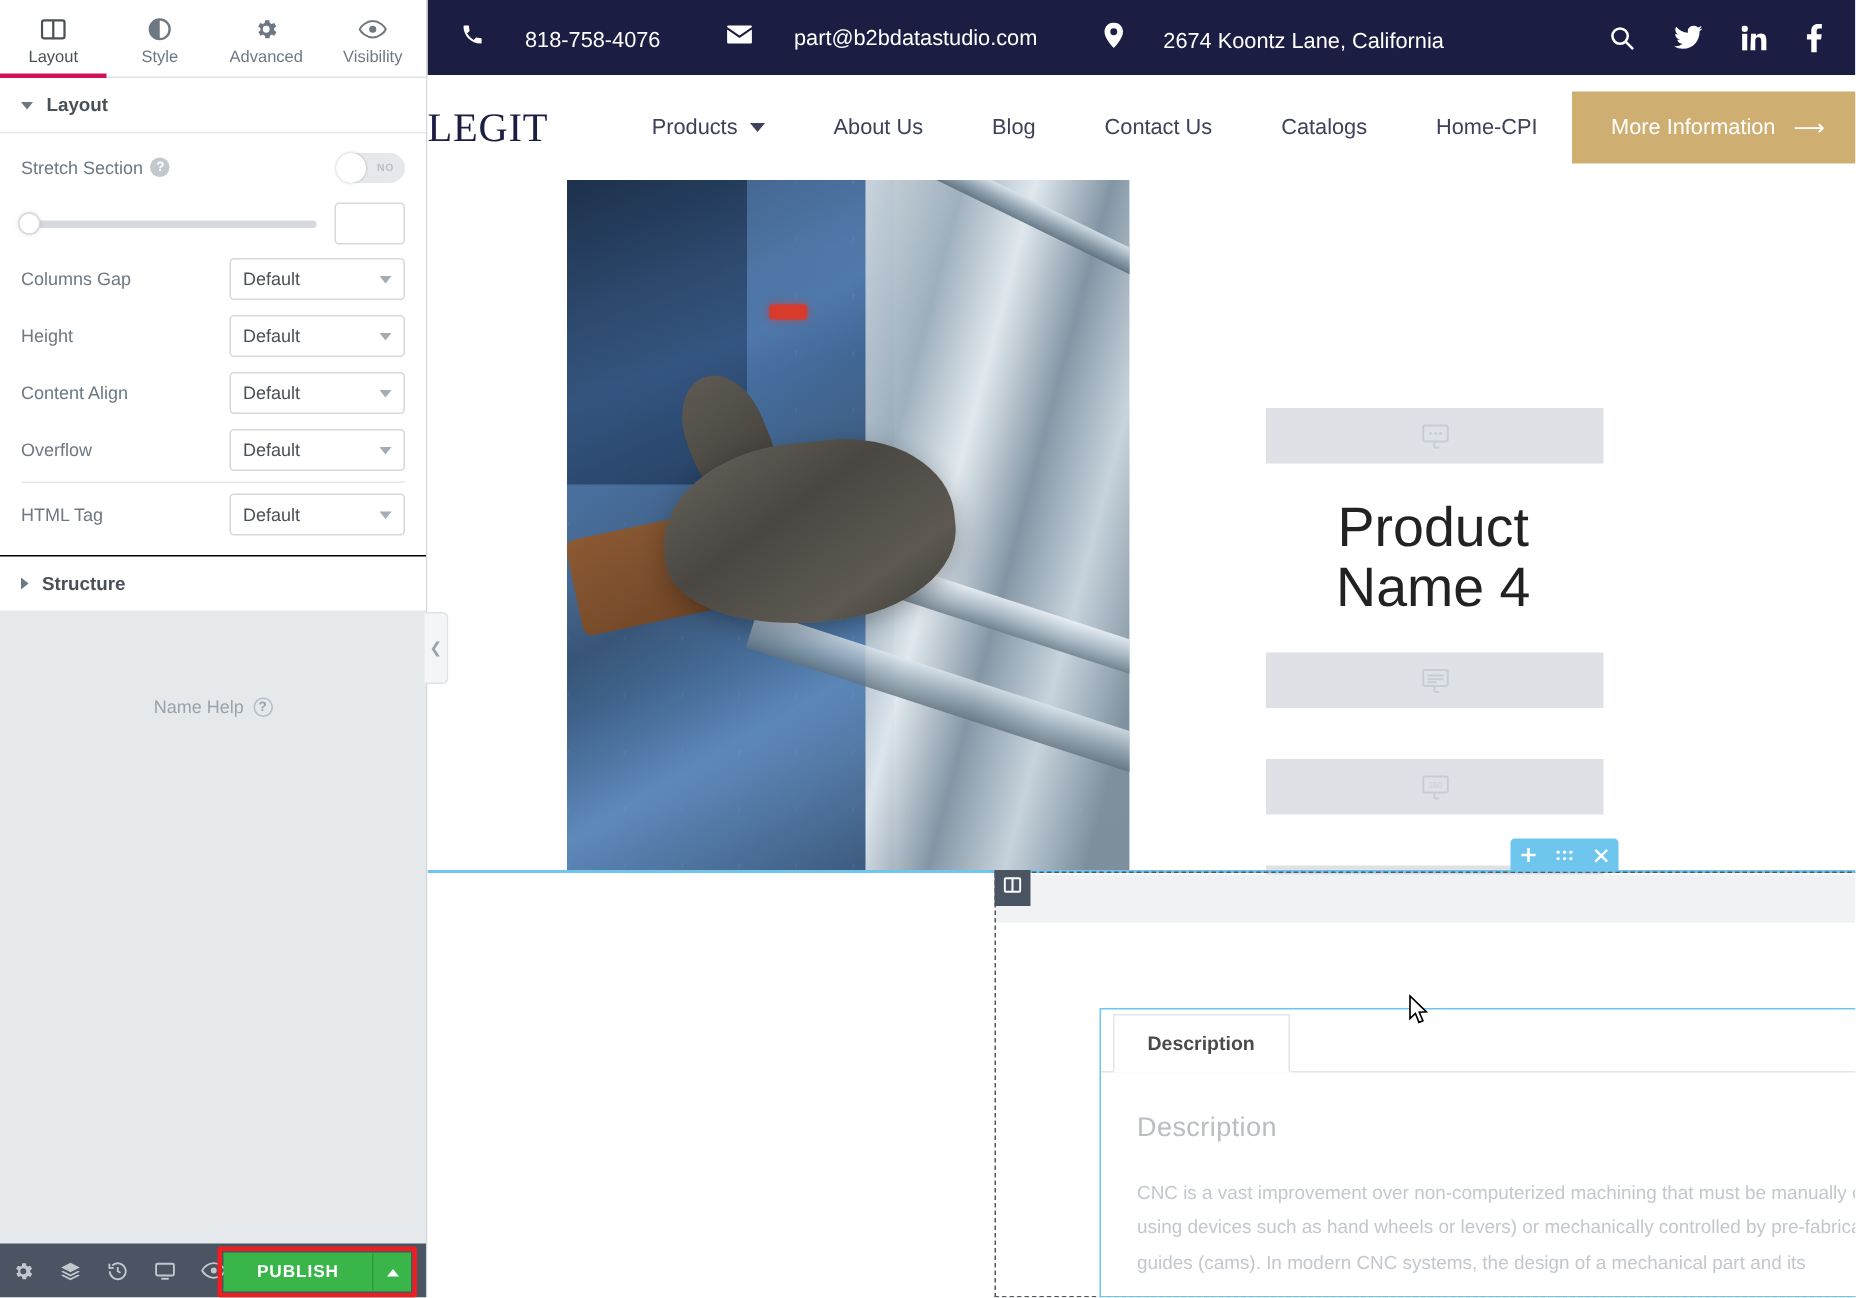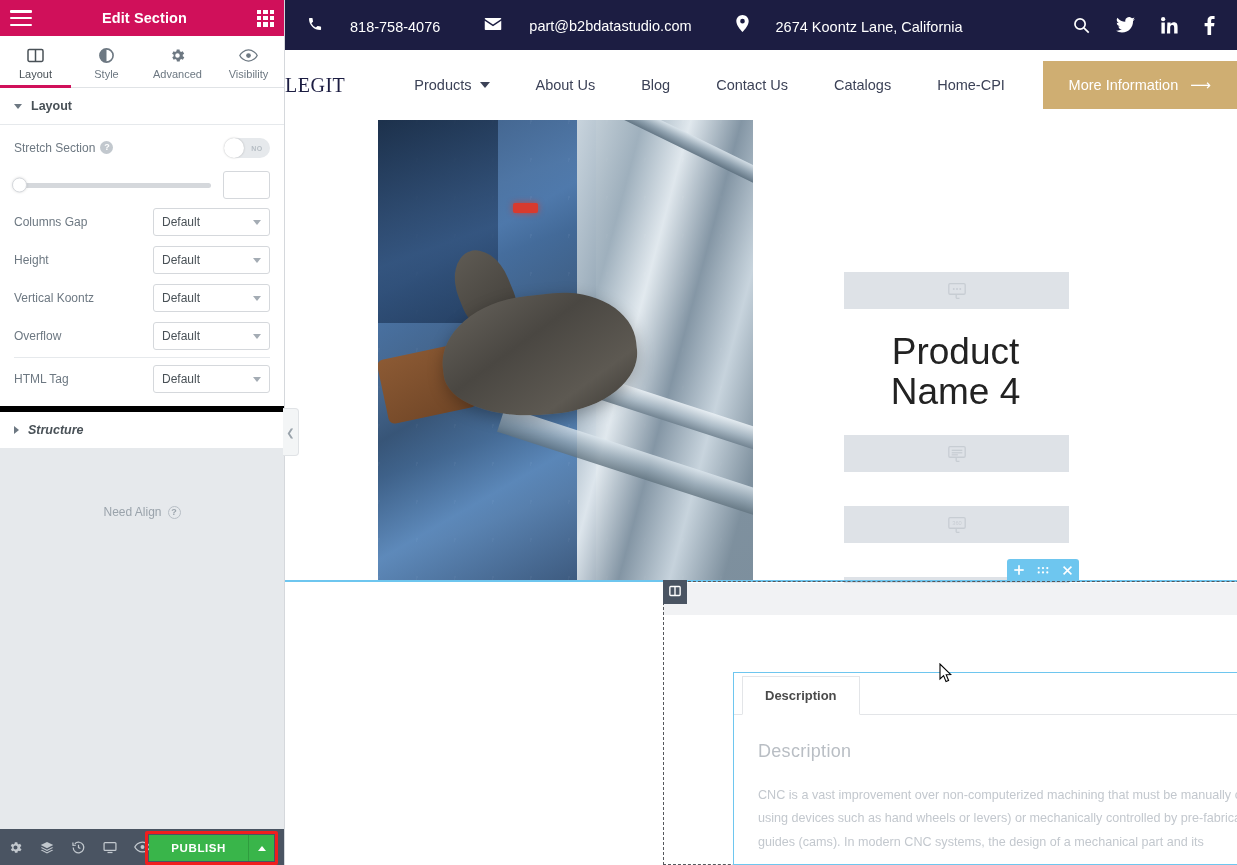--- a/index.html
+++ b/index.html
@@ -106,21 +106,21 @@
   #preview{position:absolute;left:285px;top:0;width:952px;height:865px;background:#fff;overflow:hidden;}
 
   .topbar{height:50px;background:#1c1d42;color:#fff;display:flex;align-items:center;
           padding:0 22px;gap:0;font-size:14.5px;}
   .tb-item{display:flex;align-items:flex-end;gap:27px;margin-right:44px;white-space:nowrap;}
   .tb-spacer{flex:1;}
   .tb-soc{display:flex;align-items:center;gap:26px;}
   .tb-soc span{cursor:pointer;display:flex;align-items:center;}
 
   .nav{height:70px;background:#fff;display:flex;align-items:center;padding-left:0;}
-  .brand{font-family:"Liberation Serif",serif;font-size:20px;color:#1c1d42;letter-spacing:.5px;
+  .brand{font-family:"Liberation Serif",serif;font-size:27px;color:#1c1d42;letter-spacing:.5px;
          margin-left:-8px;padding-left:8px;white-space:nowrap;}
   .navlinks{display:flex;align-items:center;gap:0;margin-left:46px;flex:1;}
   .navlinks a{color:#3c4257;text-decoration:none;font-size:14.5px;padding:0 23px;display:flex;align-items:center;gap:8px;white-space:nowrap;cursor:pointer;}
   .cta{background:#cfae72;color:#fff;font-size:14.5px;height:48px;display:flex;align-items:center;gap:12px;padding:0 26px;white-space:nowrap;cursor:pointer;}
 
   .hero{display:flex;height:461px;position:relative;background:#fff;}
   .heroimg{position:absolute;left:93px;top:0;width:375px;height:461px;overflow:hidden;}
   .heroimg .ph{
     position:absolute;inset:0;
     background:
@@ -180,39 +180,20 @@
   .desc-h{font-size:18px;color:#b9bec4;letter-spacing:.3px;margin-bottom:22px;}
   .desc-p{font-size:12.6px;line-height:1.85;color:#c3c8ce;}
 
   .cursor{position:absolute;left:654px;top:663px;z-index:60;pointer-events:none;}
 </style>
 </head>
 <body>
 
 <div id="panel">
 
-  <div class="panel-header">
-    <div class="hamburger">
-        <i></i>
-        <i></i>
-        <i></i>
-      </div>
-    <div class="ttl">Edit Section</div>
-    <div class="grid9">
-      <i></i>
-        <i></i>
-        <i></i>
-        <i></i>
-        <i></i>
-        <i></i>
-        <i></i>
-        <i></i>
-        <i></i>
-    </div>
-  </div>
 
   <div class="tabs">
     <div class="tab active">
       <span>
         <svg width="17" height="17" viewBox="0 0 17 17">
             <rect x="1" y="2.5" width="15" height="12" rx="1.4" fill="none" stroke="#495157" stroke-width="1.5"></rect>
             <line x1="8.5" y1="2.5" x2="8.5" y2="14.5" stroke="#495157" stroke-width="1.5"></line>
           </svg>
       </span>
       <span>Layout</span>
@@ -288,21 +269,21 @@
             <span>Height</span>
           </div>
         <div class="select">
           <span class="cv">Default</span>
           <span class="ar"></span>
         </div>
       </div>
 
       <div class="row">
         <div class="lbl">
-            <span>Vertical Koontz</span>
+            <span>Content Align</span>
           </div>
         <div class="select">
           <span class="cv">Default</span>
           <span class="ar"></span>
         </div>
       </div>
 
       <div class="row">
         <div class="lbl">
             <span>Overflow</span>
@@ -319,28 +300,28 @@
         <div class="lbl">
             <span>HTML Tag</span>
           </div>
         <div class="select">
           <span class="cv">Default</span>
           <span class="ar"></span>
         </div>
       </div>
     </div>
 
-    <div class="sec-head" style="border-top:6px solid #000000;font-style:italic;">
+    <div class="sec-head" style="border-top:1px solid #000000;">
       <span class="caret-r"></span>
       <span>Structure</span>
     </div>
 
     <div class="needhelp">
       <span>
-        <span>Need Align</span>
+        <span>Name Help</span>
         <span class="qmark outline">?</span>
       </span>
     </div>
   </div>
 
   <div class="panel-foot">
     <span class="fi">
       <svg width="15" height="15" viewBox="0 0 24 24" fill="#c2c8ce">
           <path d="M19.4 13a7.8 7.8 0 0 0 0-2l2-1.6-2-3.4-2.4 1a7.6 7.6 0 0 0-1.7-1l-.4-2.5h-4l-.4 2.5c-.6.2-1.2.6-1.7 1l-2.4-1-2 3.4L6.6 11a7.8 7.8 0 0 0 0 2l-2 1.6 2 3.4 2.4-1c.5.4 1.1.8 1.7 1l.4 2.5h4l.4-2.5c.6-.2 1.2-.6 1.7-1l2.4 1 2-3.4zM12 15.2A3.2 3.2 0 1 1 12 8.8a3.2 3.2 0 0 1 0 6.4z"></path>
         </svg>

